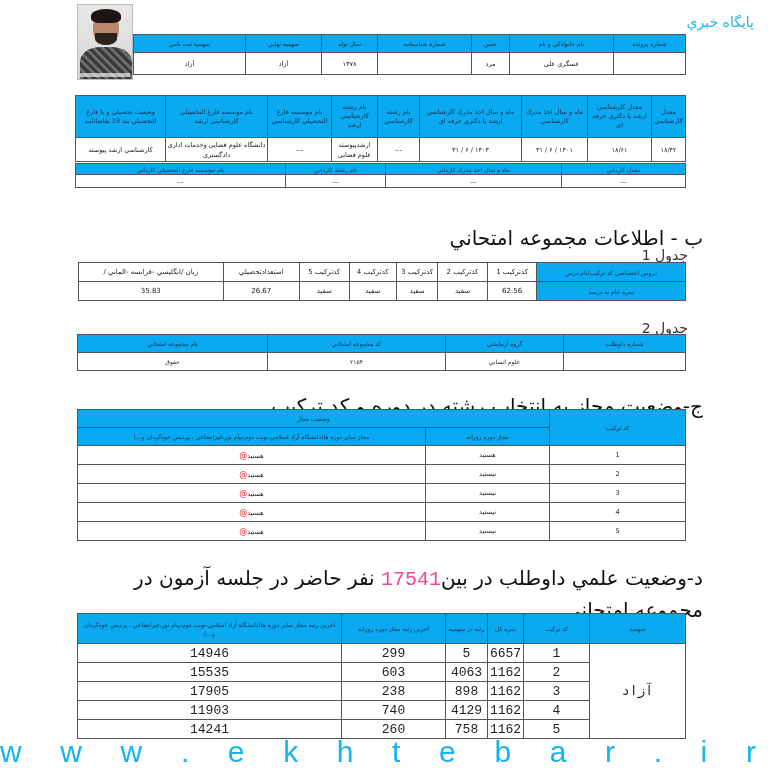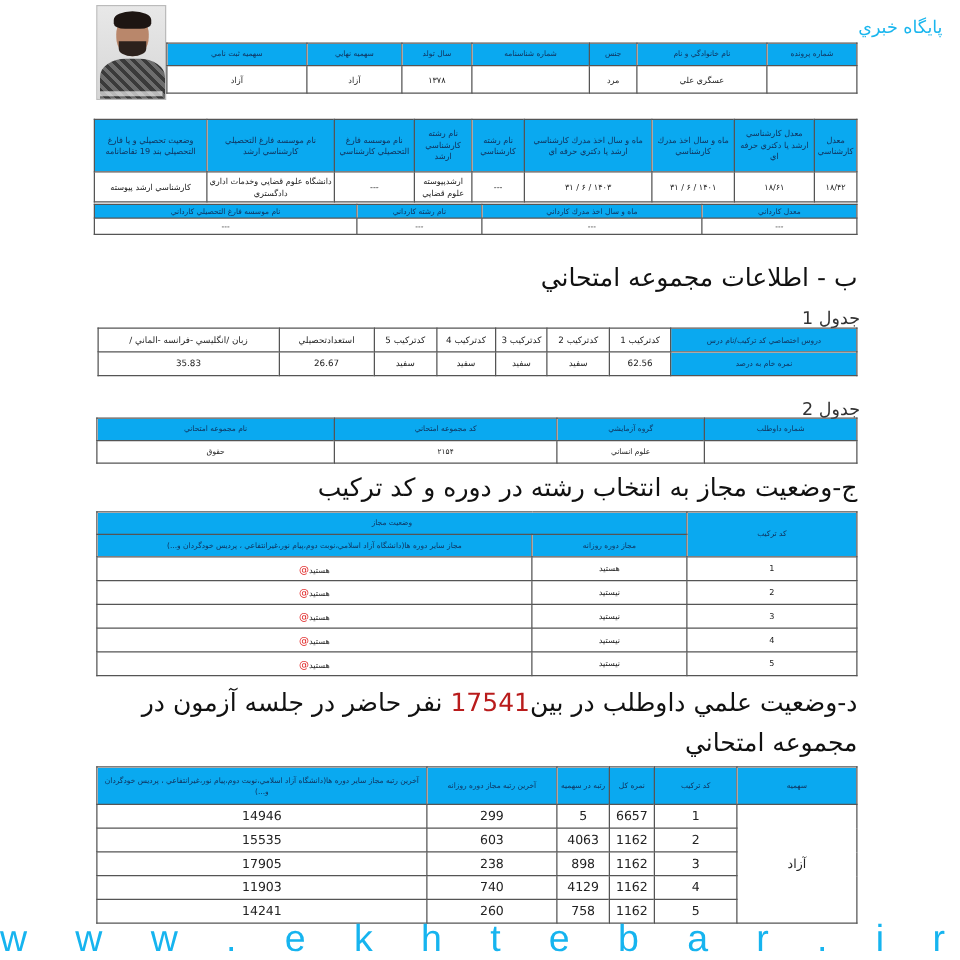--- a/index.html
+++ b/index.html
@@ -15,25 +15,25 @@
     .t-edu td { font-size: 6.5px; line-height: 10px; height: 24px; padding: 1px; }
     .t-kar th { font-size: 6px; height: 11px; }
     .t-kar td { font-size: 6px; height: 13px; }
     .t-exam td { font-size: 7px; height: 19px; }
     .t-exam td.hdr { font-size: 6px; }
     .t-group th { font-size: 6px; height: 18px; }
     .t-group td { font-size: 6px; height: 18px; }
     .t-allow th { font-size: 6px; height: 18px; }
     .t-allow td { font-size: 6.5px; height: 19px; }
     .t-rank th { font-size: 6px; height: 30px; line-height: 9px; padding: 1px; }
-    .t-rank td { font-size: 10px; height: 19px; }
+    .t-rank td { font-size: 13px; height: 19px; font-family: Liberation Mono, monospace; }
     .at { color: #e02020; font-size: 8px; }
-    .title { position: absolute; right: 82px; font-size: 20px; color: #111; white-space: nowrap; font-family: "DejaVu Sans", sans-serif; }
+    .title { position: absolute; right: 65px; font-size: 20px; color: #111; white-space: nowrap; font-family: "DejaVu Sans", sans-serif; margin-top: 16px; }
     .caption { position: absolute; right: 80px; font-size: 14px; color: #333; text-align: right; }
-    .red { color: #b91c1c; }
+    .red { color: #ec4899; font-family: Liberation Mono, monospace; }
     .photo { position: absolute; left: 77px; top: 4px; width: 56px; height: 76px; background: linear-gradient(180deg,#e8e8e8 0%, #d6d6d6 100%); border: 1px solid #bbb; overflow: hidden; }
     .photo .head { position: absolute; left: 15px; top: 8px; width: 26px; height: 32px; border-radius: 45% 45% 48% 48%; background: #b9876b; }
     .photo .hair { position: absolute; left: 13px; top: 4px; width: 30px; height: 14px; border-radius: 50% 50% 30% 30%; background: #1d1512; }
     .photo .beard { position: absolute; left: 17px; top: 28px; width: 22px; height: 12px; border-radius: 0 0 50% 50%; background: #2c211c; }
     .photo .body { position: absolute; left: 2px; top: 42px; width: 52px; height: 36px; border-radius: 40% 40% 0 0; background: repeating-linear-gradient(45deg,#3a3a3a 0 3px,#6d6d6d 3px 6px); }
     .photo .stamp { position: absolute; left: 2px; bottom: 2px; width: 50px; height: 4px; background: #eee; opacity: .7; }
     .logo { position: absolute; right: 4px; top: 14px; width: 130px; height: 80px; }
     .logo .small { position: absolute; right: 10px; top: 0; font-size: 14px; color: #1ab6ee; }
     .logo .big { position: absolute; right: 0; top: 16px; font-size: 42px; font-weight: bold; color: #11aef0; letter-spacing: -2px; }
     .watermark { position: absolute; left: 0; top: 735px; width: 768px; height: 30px; display: flex; justify-content: space-between; padding: 0 12px 0 0; direction: ltr; color: #16b4ef; font-size: 30px; font-family: "Liberation Sans", sans-serif; }

